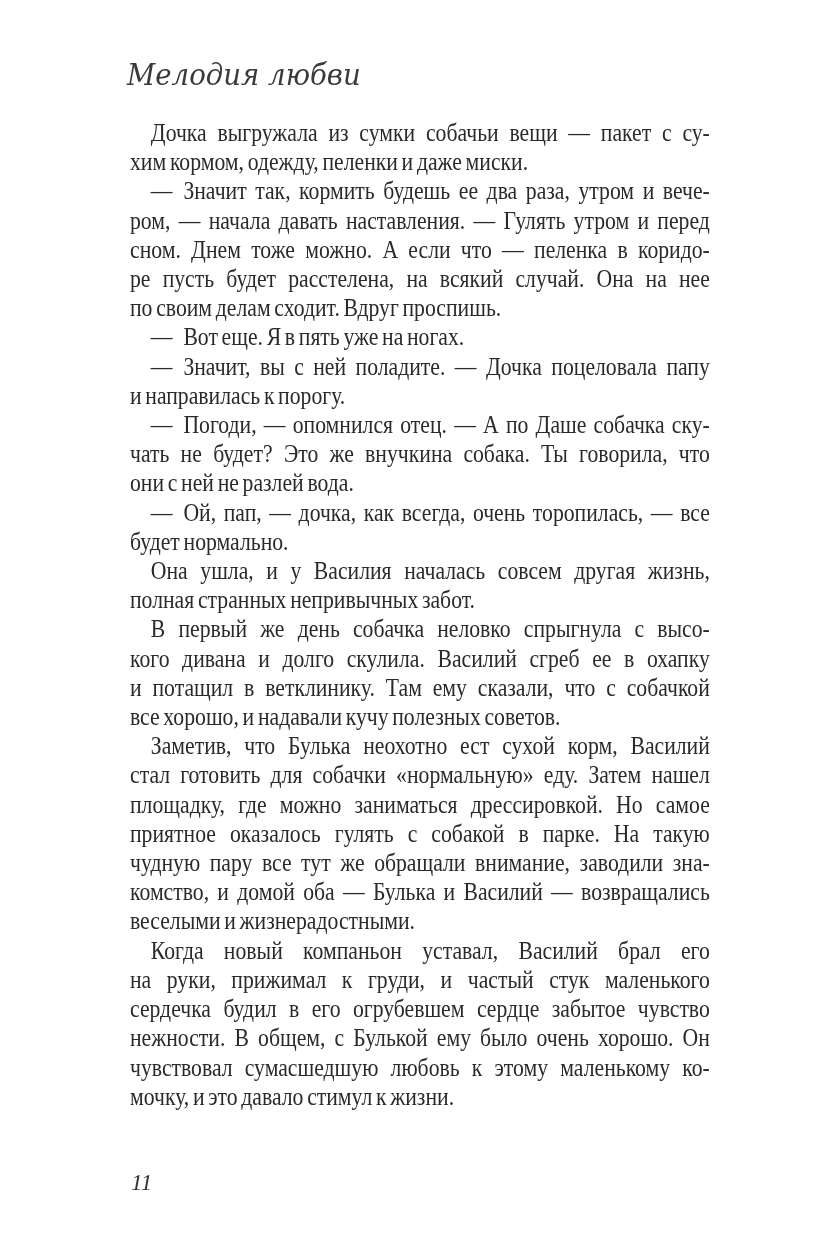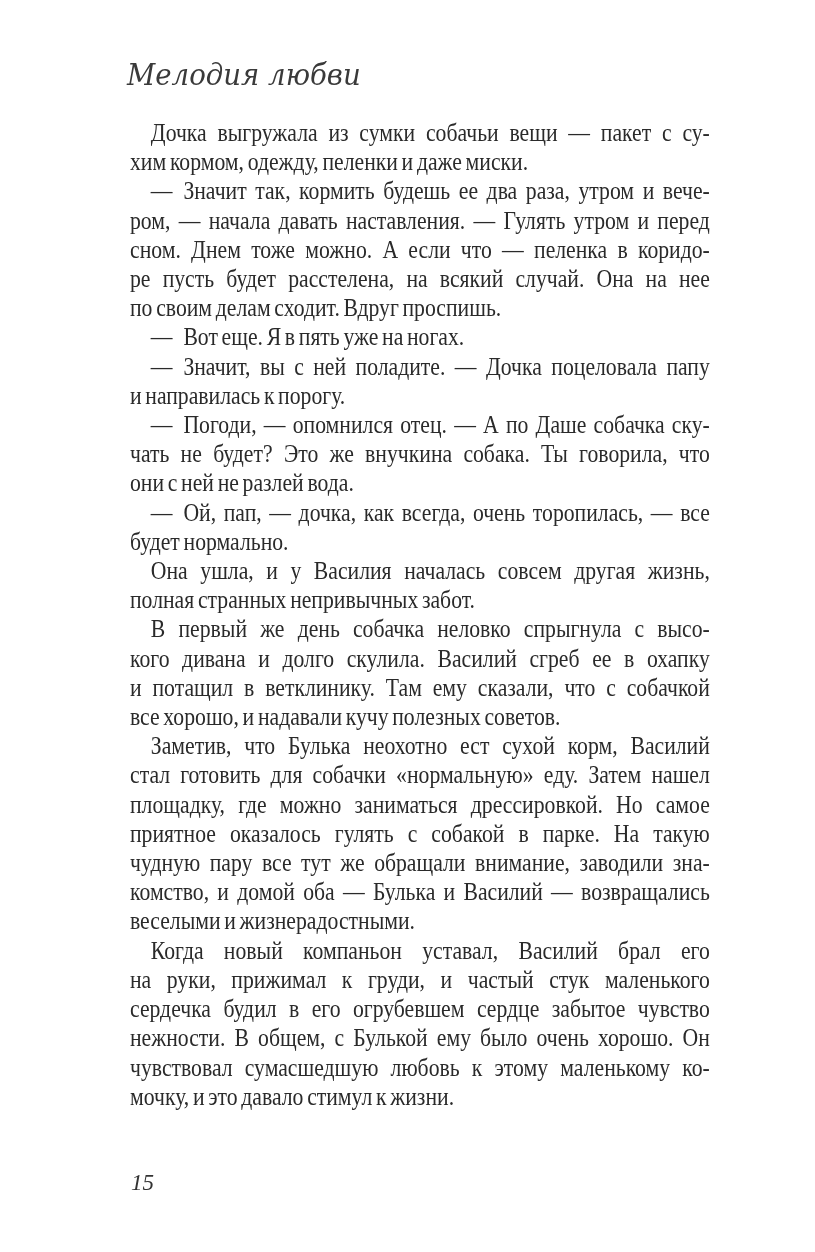--- a/index.html
+++ b/index.html
@@ -120,14 +120,14 @@
       <div class="paragraph">
         <div class="line first">Когда новый компаньон уставал, Василий брал его</div>
         <div class="line">на руки, прижимал к груди, и частый стук маленького</div>
         <div class="line">сердечка будил в его огрубевшем сердце забытое чувство</div>
         <div class="line">нежности. В общем, с Булькой ему было очень хорошо. Он</div>
         <div class="line">чувствовал сумасшедшую любовь к этому маленькому ко-</div>
         <div class="line last">мочку, и это давало стимул к жизни.</div>
       </div>
     </div>
 
-  <div class="page-number">15</div>
+  <div class="page-number">11</div>
 </div>
 
 </body></html>

